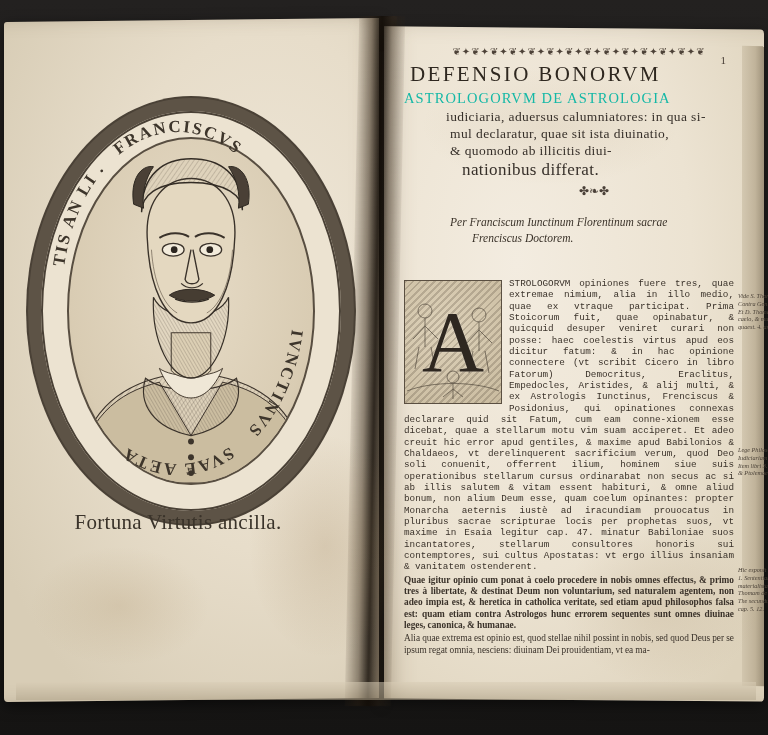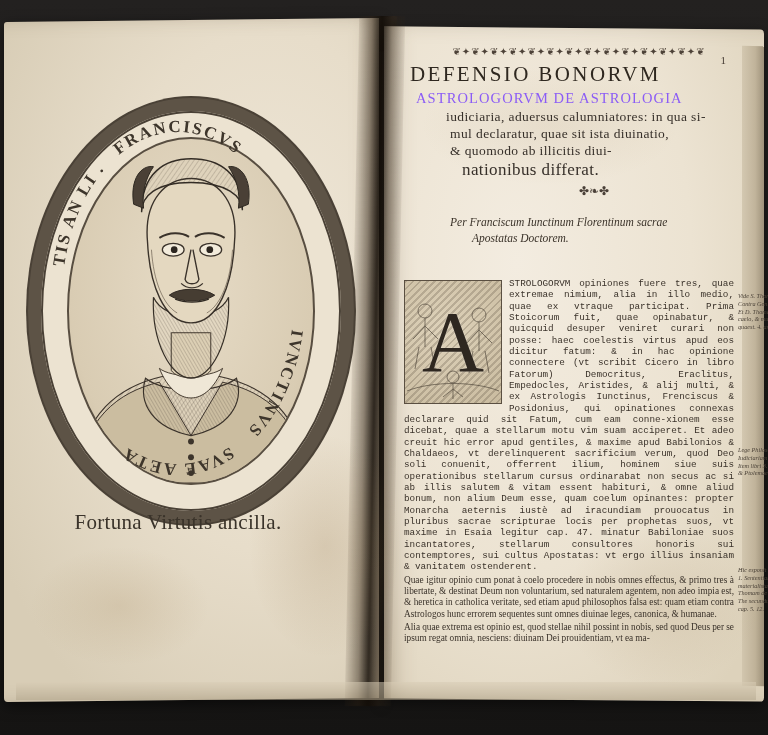--- a/index.html
+++ b/index.html
@@ -120,21 +120,21 @@
   }
   .orn{
     text-align:center;font-size:10px;letter-spacing:1px;color:#4d4238;
     margin:0 0 4px 10px;white-space:nowrap;overflow:hidden;height:12px;
   }
   .title1{
     font-size:21px;letter-spacing:2.4px;color:#2f2820;margin-left:6px;
     font-family:Liberation Serif, serif;
   }
   .title2{
-    font-size:14.5px;letter-spacing:1.1px;color:#8b5cf6;margin-left:12px;margin-top:3px;
+    font-size:14.5px;letter-spacing:1.1px;color:#14b8a6;margin-top:3px;
   }
   .title3{font-size:13.5px;margin-left:42px;margin-top:2px;letter-spacing:.4px;}
   .title4{font-size:13.5px;margin-left:46px;margin-top:1px;letter-spacing:.4px;}
   .title5{font-size:17px;margin-left:58px;margin-top:1px;letter-spacing:.4px;}
   .dingbat{text-align:center;font-size:12px;color:#4a4038;margin:4px 0 0 40px;}
 
   .byline{
     margin:16px 0 0 46px;font-style:italic;font-size:11.5px;color:#3a3229;line-height:1.35;
   }
   .byline .l2{margin-left:22px;display:block;}
@@ -156,21 +156,21 @@
     text-shadow:0 0 2px rgba(255,255,255,.35);
   }
   .initial .figs{position:absolute;inset:0;opacity:.75;}
   .initial .figs svg{width:100%;height:100%;}
 
   .para{
     font-size:9.3px;line-height:1.22;text-align:justify;color:#3a322a;
     hyphens:auto;word-spacing:-.2px;
   }
   .para.p1{margin:0;font-family:Liberation Mono, monospace;}
-  .para.p2{margin:2px 0 0 0;}
+  .para.p2{margin:2px 0 0 0;font-weight:bold;}
   .para.p3{margin:2px 0 0 0;}
 
   
   .marg{
     position:absolute;right:-52px;width:58px;font-size:6.2px;line-height:1.25;
     color:#4b4238;font-style:italic;text-align:left;
   }
   .m1{top:246px;}
   .m2{top:400px;}
   .m3{top:520px;}
@@ -286,21 +286,21 @@
       <div class="title2">ASTROLOGORVM DE ASTROLOGIA</div>
       <div class="title3">iudiciaria, aduersus calumniatores: in qua si-</div>
       <div class="title4">mul declaratur, quae sit ista diuinatio,</div>
       <div class="title4">&amp; quomodo ab illicitis diui-</div>
       <div class="title5">nationibus differat.</div>
 
       <div class="dingbat">✤❧✤</div>
 
       <div class="byline">
         <span>Per Franciscum Iunctinum Florentinum sacrae</span>
-        <span class="l2">Apostatas Doctorem.</span>
+        <span class="l2">Frenciscus Doctorem.</span>
       </div>
 
       <div class="body">
         <div class="initial">
           <div class="figs">
             <svg viewBox="0 0 96 122">
               <g stroke="#3f372d" stroke-width="1" fill="none" opacity=".8">
                 <circle cx="20" cy="30" r="7"></circle>
                   <path d="M20 37 L20 66 M20 45 L8 58 M20 45 L33 58 M14 66 L10 88 M26 66 L30 88"></path>
                 <circle cx="74" cy="34" r="7"></circle>

